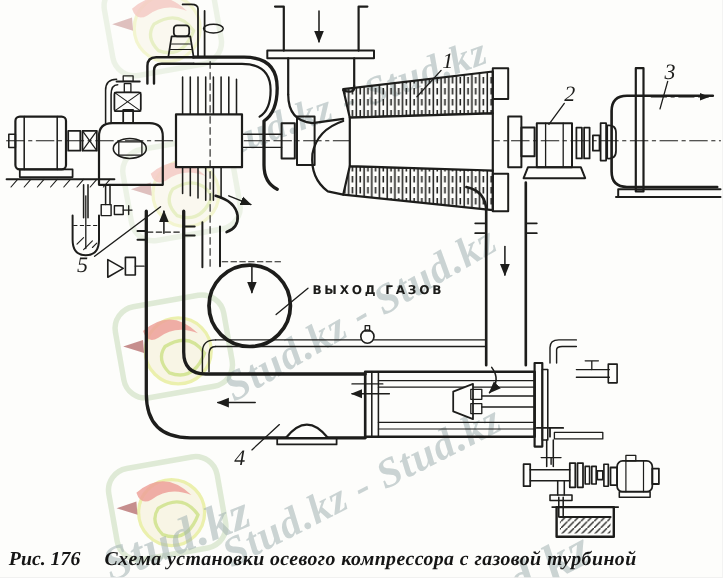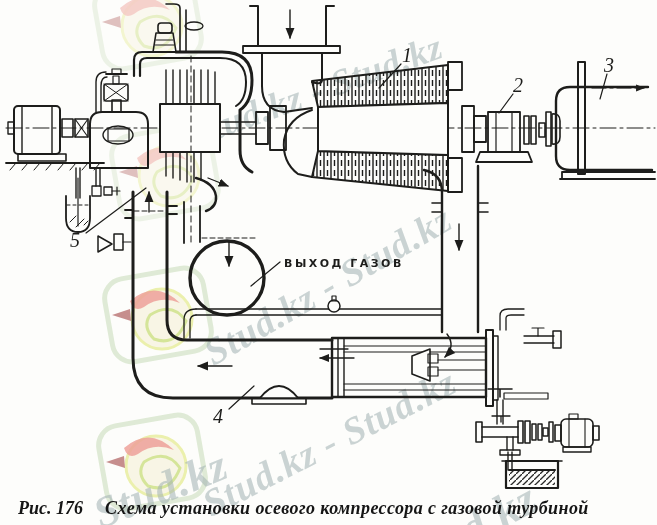--- a/index.html
+++ b/index.html
@@ -4,21 +4,21 @@
 <style>
   html,body{margin:0;padding:0;background:#e8e8e8;}
   #stage{position:relative;width:657px;height:525px;background:#fdfdfb;overflow:hidden;
          font-family:"Liberation Serif", serif;}
   #wmlayer{position:absolute;inset:0;pointer-events:none;}
   .wmtext{position:absolute;font-family:"Liberation Serif",serif;font-style:italic;font-weight:bold;
           color:#a2b2b3;white-space:nowrap;transform-origin:left top;opacity:.55;letter-spacing:1px;}
   #drawing{position:absolute;left:0;top:0;}
   #caption{position:absolute;left:0;top:498px;width:657px;display:flex;align-items:baseline;
            color:#151515;}
-  #fig-num{font-style:italic;font-weight:600;font-size:18px;margin-left:18px;}
+  #fig-num{font-style:italic;font-weight:600;font-size:18px;margin-left:8px;}
   #fig-cap{font-style:italic;font-weight:600;font-size:18px;margin-left:22px;letter-spacing:.4px;}
 </style>
 </head>
 <body>
 
 <div id="stage">
 
   <div id="wmlayer">
     <svg width="657" height="525" style="position:absolute;inset:0">
       <defs>

